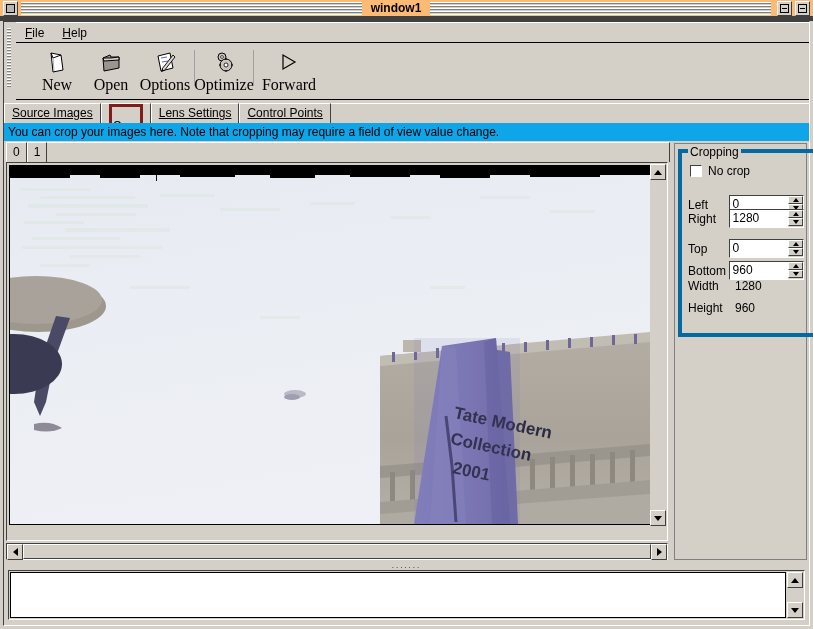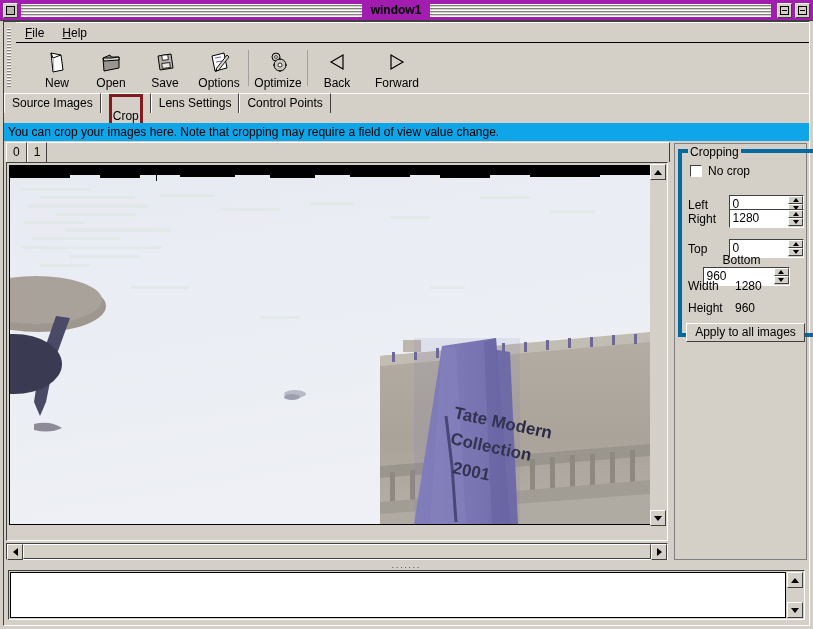--- a/index.html
+++ b/index.html
@@ -18,24 +18,24 @@
     position: relative;
     width: 813px; height: 629px;
     background: #d4d0c8;
     box-sizing: border-box;
   }
 
   
   .titlebar {
     position: absolute; left: 0; top: 0;
     width: 813px; height: 21px;
-    background: #a21caf;
+    background: #fdba74;
     display: flex; align-items: center;
     box-sizing: border-box;
-    border-bottom: 1px solid #404040;
+    border-bottom: 5px solid #404040;
   }
   .tb-btn {
     width: 15px; height: 15px; margin-left: 3px;
     background: #d4d0c8;
     border-top: 1px solid #ffffff;
     border-left: 1px solid #ffffff;
     border-right: 1px solid #404040;
     border-bottom: 1px solid #404040;
     box-sizing: border-box;
     display: flex; align-items: center; justify-content: center;
@@ -111,45 +111,46 @@
     display: flex; align-items: flex-start;
     padding-left: 14px;
   }
   .tool {
     width: 54px; height: 52px;
     display: flex; flex-direction: column;
     align-items: center; justify-content: flex-start;
     padding-top: 5px; box-sizing: border-box;
   }
   .tool .ico { height: 26px; display:flex; align-items:center; justify-content:center; }
-  .tool .lbl { font-size: 12px; margin-top: 1px; white-space: nowrap; }
+  .tool .lbl { font-size: 16px; margin-top: 1px; white-space: nowrap; font-family: Liberation Serif, serif; }
   .tool-sep {
     width: 1px; height: 36px; margin: 6px 2px 0 2px;
     background: #a0a0a0;
   }
   .gripbar {
     position: absolute; left: 4px; top: 22px;
     width: 10px; height: 78px;
     background: #d4d0c8;
   }
   .gripbar i {
     display:block; width: 4px; height: 60px; margin: 6px auto 0 auto;
     background: repeating-linear-gradient(
       to bottom,
       #ffffff 0px, #ffffff 1px,
       #808080 1px, #808080 2px,
       #d4d0c8 2px, #d4d0c8 3px);
   }
 
   
   .tabstrip {
-    position: absolute; left: 4px; top: 91px;
+    position: absolute; left: 4px; top: 101px;
     width: 805px; height: 22px;
     background: #d4d0c8;
     box-sizing: border-box;
+    text-decoration: underline;
   }
   .tabstrip .row { display: flex; align-items: flex-end; height: 22px; }
   .tab {
     height: 20px; line-height: 19px;
     padding: 0 7px; font-size: 12px;
     background: #d4d0c8;
     border-top: 1px solid #ffffff;
     border-left: 1px solid #ffffff;
     border-right: 1px solid #404040;
     box-sizing: border-box; white-space: nowrap;
@@ -443,30 +444,20 @@
     <div class="tool">
       <span class="ico">
         <svg width="26" height="26" viewBox="0 0 26 26">
           <polygon points="5,9 12,6 13,8 21,8 21,19 6,22" fill="#9a968f" stroke="#000000" stroke-width="1"></polygon>
           <polygon points="5,9 13,9 21,8 21,11 6,12" fill="#d9d5ce" stroke="#000000" stroke-width="1"></polygon>
         </svg>
       </span>
       <span class="lbl">Open</span>
     </div>
 
-    <div class="tool">
-      <span class="ico">
-        <svg width="26" height="26" viewBox="0 0 26 26">
-          <polygon points="6,7 19,5 21,19 8,21" fill="#b8b4ad" stroke="#000000" stroke-width="1"></polygon>
-          <rect x="10" y="6" width="6" height="5" fill="#ffffff" stroke="#000000" stroke-width="0.8" transform="rotate(-6 13 8)"></rect>
-          <rect x="10" y="14" width="8" height="5" fill="#e8e5de" stroke="#000000" stroke-width="0.8" transform="rotate(-6 14 16)"></rect>
-        </svg>
-      </span>
-      <span class="lbl">Save</span>
-    </div>
 
     <div class="tool">
       <span class="ico">
         <svg width="26" height="26" viewBox="0 0 26 26">
           <polygon points="6,7 18,4 21,19 9,22" fill="#ffffff" stroke="#000000" stroke-width="1"></polygon>
           <line x1="9" y1="9" x2="15" y2="8" stroke="#6a6ab0" stroke-width="1.2"></line>
           <line x1="10" y1="13" x2="16" y2="12" stroke="#6a6ab0" stroke-width="1.2"></line>
           <polygon points="10,20 21,6 23,8 12,22" fill="#d8d4cc" stroke="#000000" stroke-width="0.9"></polygon>
           <polygon points="10,20 12,22 9,23" fill="#000000"></polygon>
         </svg>
@@ -489,28 +480,20 @@
             <line x1="8" y1="16" x2="10" y2="16"></line>
             <line x1="20" y1="16" x2="22" y2="16"></line>
           </g>
         </svg>
       </span>
       <span class="lbl">Optimize</span>
     </div>
 
     <div class="tool-sep"></div>
 
-    <div class="tool">
-      <span class="ico">
-        <svg width="26" height="26" viewBox="0 0 26 26">
-          <polygon points="7,13 19,6 19,20" fill="#d4d0c8" stroke="#000000" stroke-width="1.2"></polygon>
-        </svg>
-      </span>
-      <span class="lbl">Back</span>
-    </div>
 
     <div class="tool" style="width:66px;">
       <span class="ico">
         <svg width="26" height="26" viewBox="0 0 26 26">
           <polygon points="19,13 7,6 7,20" fill="#d4d0c8" stroke="#000000" stroke-width="1.2"></polygon>
         </svg>
       </span>
       <span class="lbl">Forward</span>
     </div>
   </div>
@@ -730,21 +713,21 @@
               <div>
                   <i class="arr arr-up-s"></i>
                 </div>
               <div>
                   <i class="arr arr-dn-s"></i>
                 </div>
             </span>
           </span>
         </div>
 
-        <div class="fieldrow" style="top:92px;flex-direction:column;">
+        <div class="fieldrow" style="top:100px;">
           <span class="flbl">Bottom</span>
           <span class="spin">
             <span class="txt">960</span>
             <span class="btns">
               <div>
                   <i class="arr arr-up-s"></i>
                 </div>
               <div>
                   <i class="arr arr-dn-s"></i>
                 </div>
@@ -754,21 +737,20 @@
 
         <div class="statrow" style="top:124px;">
           <span class="slbl">Width</span>
           <span>1280</span>
         </div>
         <div class="statrow" style="top:146px;">
           <span class="slbl">Height</span>
           <span>960</span>
         </div>
 
-        <div class="applybtn">Apply to all images</div>
       </div>
     </div>
   </div>
 
   <div class="sash">
     <span class="dots">.......</span>
   </div>
 
   <div class="logwrap">
     <div class="logtext"></div>

